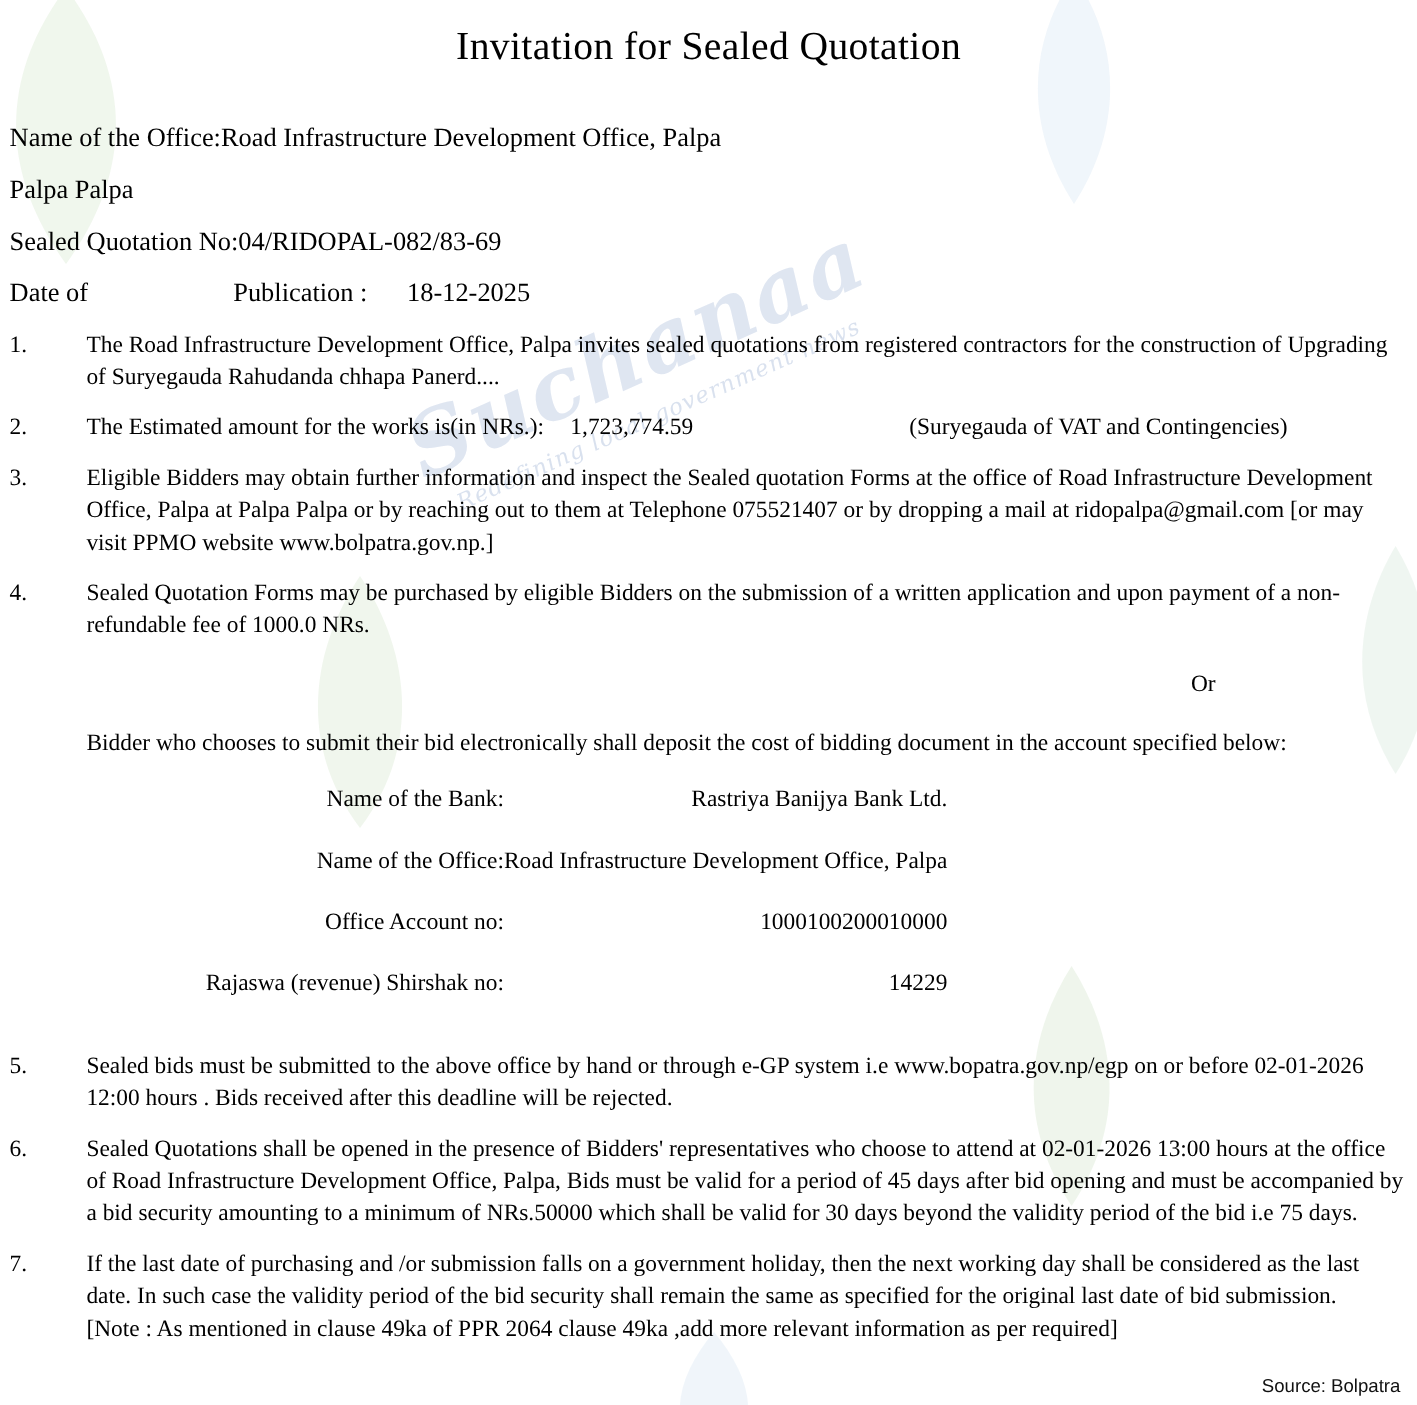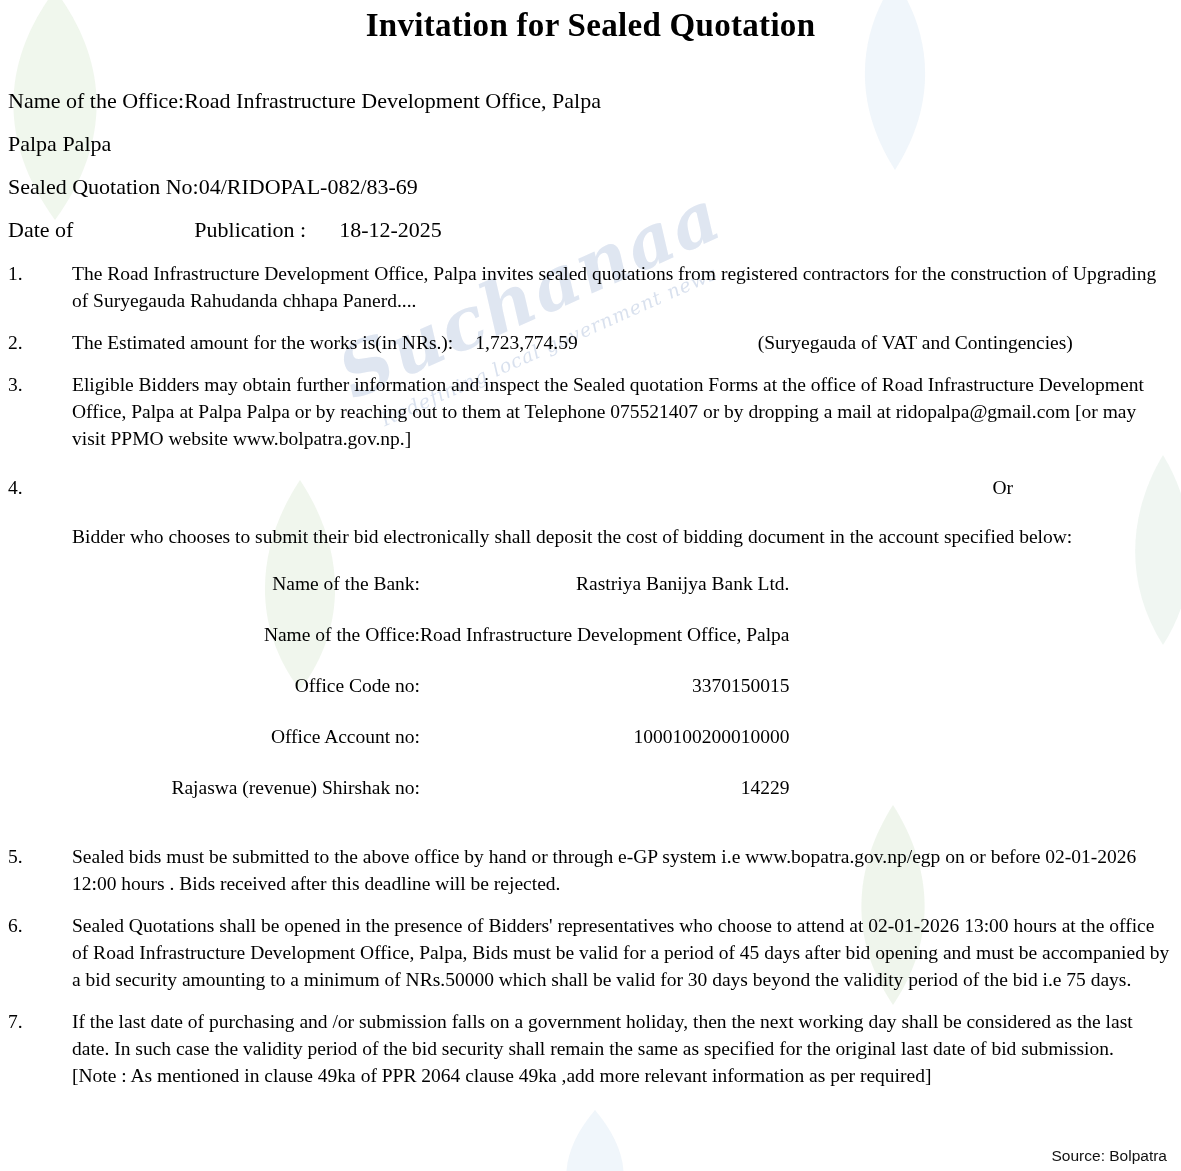--- a/index.html
+++ b/index.html
@@ -55,24 +55,24 @@
     position: relative;
     z-index: 2;
     padding: 0 8px;
     box-sizing: border-box;
     width: 1181px;
   }
 
   .doc-title {
     text-align: center;
     font-size: 33px;
-    font-weight: bold;
+    font-weight: normal;
     letter-spacing: 0.3px;
     margin: 0;
-    padding-top: 6px;
+    padding-top: 20px;
     line-height: 38px;
     font-family: "Liberation Serif", "DejaVu Serif", serif;
   }
 
   .meta {
     margin-top: 44px;
     font-size: 22px;
     line-height: 25px;
   }
   .meta-row {
@@ -220,38 +220,35 @@
       </span>
     </li>
 
     <li>
       <span class="num">3.</span>
       <span class="clause-text">Eligible Bidders may obtain further information and inspect the Sealed quotation Forms at the office of Road Infrastructure Development Office, Palpa at Palpa   Palpa  or by reaching out to them at Telephone 075521407 or by dropping a mail at ridopalpa@gmail.com [or may visit PPMO website www.bolpatra.gov.np.]</span>
     </li>
 
     <li>
       <span class="num">4.</span>
+      <span class="clause-text">Sealed Quotation Forms may be purchased by eligible Bidders on the submission of a written application and upon payment of a non-refundable fee of 1000.0 NRs.</span>
       <div class="or-line">Or</div>
       <div>Bidder who chooses to submit their bid electronically shall deposit the cost of bidding document in the account specified below:</div>
 
       <table class="bank-table">
         <tbody>
             <tr>
           <td class="k">Name of the Bank:</td>
           <td class="v">Rastriya Banijya Bank Ltd.</td>
         </tr>
         <tr>
           <td class="k">Name of the Office:</td>
           <td class="v">Road Infrastructure Development Office, Palpa</td>
         </tr>
         <tr>
-          <td class="k">Office Code no:</td>
-          <td class="v">3370150015</td>
-        </tr>
-        <tr>
           <td class="k">Office Account no:</td>
           <td class="v">1000100200010000</td>
         </tr>
         <tr>
           <td class="k">Rajaswa (revenue) Shirshak no:</td>
           <td class="v">14229</td>
         </tr>
       </tbody>
         </table>
     </li>

